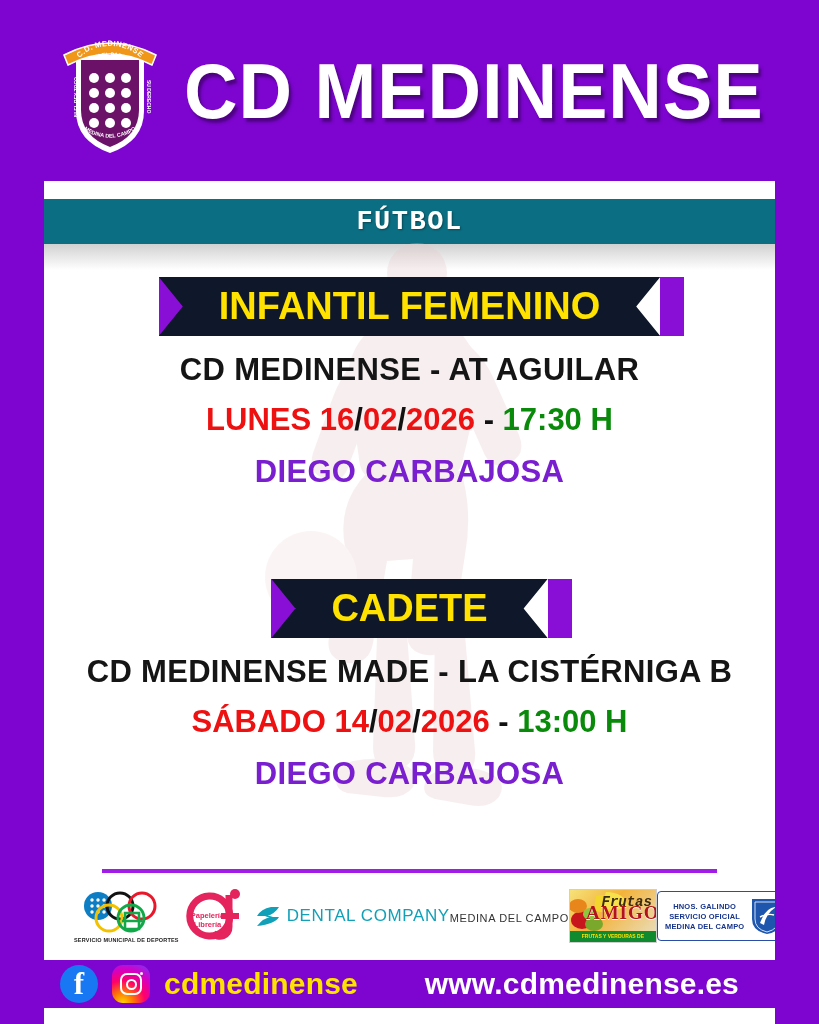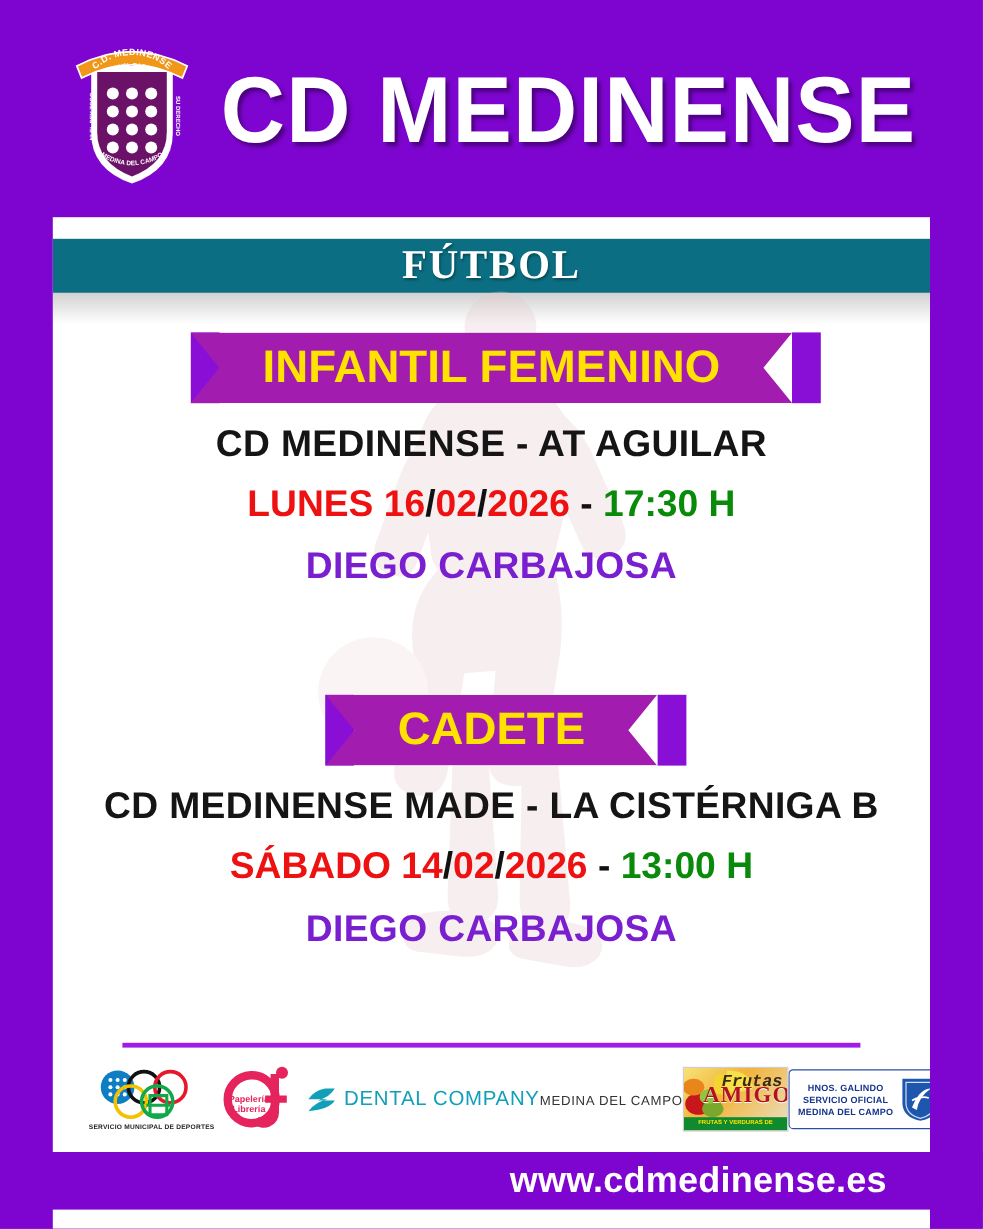--- a/index.html
+++ b/index.html
@@ -26,22 +26,22 @@
   
   .card{
     position:absolute;left:44px;top:181px;width:731px;height:779px;
     background:#ffffff;overflow:hidden;
   }
   .sport-bar{
     position:absolute;left:0;top:18px;width:731px;height:45px;
     background:#0b6e82;display:flex;align-items:center;justify-content:center;
   }
   .sport-bar-label{
-    color:#ffffff;font-size:34px;font-weight:bold;letter-spacing:1.5px;
-    font-family:Liberation Serif, serif;
+    color:#ffffff;font-size:27px;font-weight:bold;letter-spacing:1.5px;
+    font-family:Liberation Mono, monospace;
     text-shadow:1px 1px 2px rgba(0,0,0,.35);
   }
   .bar-shadow{
     position:absolute;left:0;top:63px;width:731px;height:26px;
     background:linear-gradient(to bottom, rgba(90,90,90,.28), rgba(255,255,255,0));
   }
 
   
   .watermark{
     position:absolute;left:205px;top:56px;width:330px;height:640px;
@@ -52,21 +52,21 @@
   .card-body{position:absolute;left:0;top:0;width:731px;height:779px;}
 
   
   .match{position:absolute;left:0;width:731px;text-align:center;}
   .match-1{top:96px;}
   .match-2{top:398px;}
   .ribbon-wrap{position:relative;display:inline-block;}
   .ribbon-wrap::before,.ribbon-wrap::after{content:"";position:absolute;top:0;width:24px;height:59px;background:#8a0fd6;}
   .ribbon-inner{
     position:relative;display:inline-block;height:59px;line-height:58px;
-    background:#a21caf;color:#ffe200;font-size:38px;font-weight:bold;
+    background:#0f172a;color:#ffe200;font-size:38px;font-weight:bold;
     font-family:"Liberation Sans Narrow","Liberation Sans",sans-serif;
     padding:0 60px;letter-spacing:0px;
     clip-path:polygon(0 0, 100% 0, calc(100% - 24px) 50%, 100% 100%, 0 100%, 24px 50%);
     -webkit-clip-path:polygon(0 0, 100% 0, calc(100% - 24px) 50%, 100% 100%, 0 100%, 24px 50%);
   }
 
   .teams{
     margin-top:16px;font-size:31px;font-weight:bold;color:#151515;
     font-family:"Liberation Sans Narrow","Liberation Sans",sans-serif;
     letter-spacing:.3px;white-space:nowrap;
@@ -348,17 +348,26 @@
         <div class="sp mig">
           <div class="mig-name">miguelnoval</div>
           <div class="mig-sub">EXCLUSIVAS</div>
         </div>
 
       </div>
     </div>
   </div>
 
   <div class="footer">
+    <div class="footer-inner">
+      <div class="fb"></div>
+      <div class="ig">
+        <span class="ig-sq"></span>
+        <span class="ig-c"></span>
+        <span class="ig-d"></span>
+      </div>
+      <div class="handle">cdmedinense</div>
+    </div>
     <div class="website">www.cdmedinense.es</div>
   </div>
 
   <div class="bottom-strip"></div>
 </div>
 
 </body></html>

